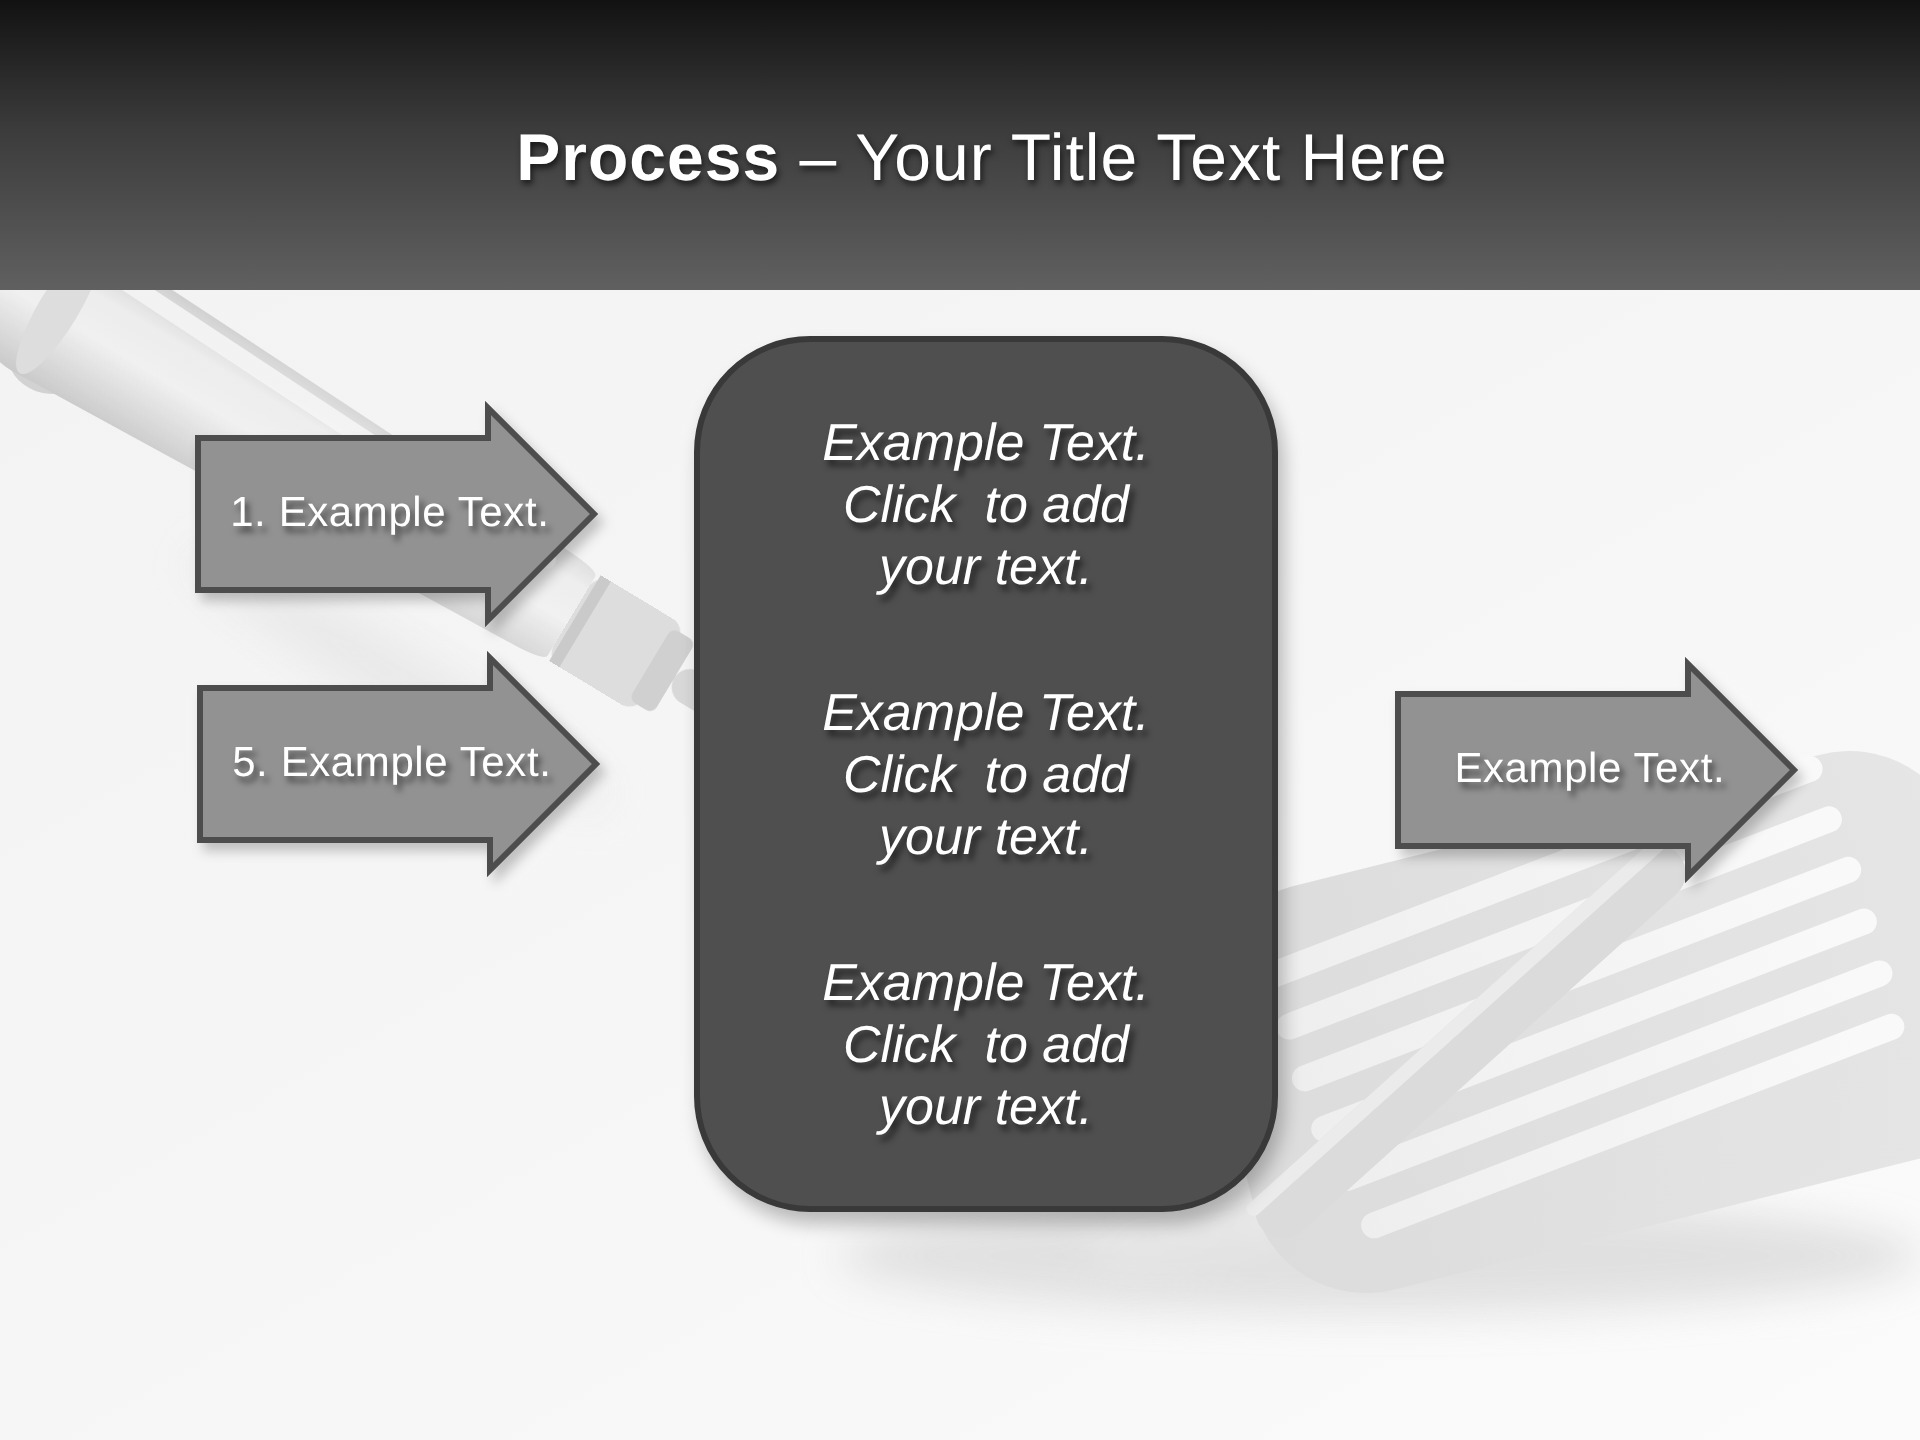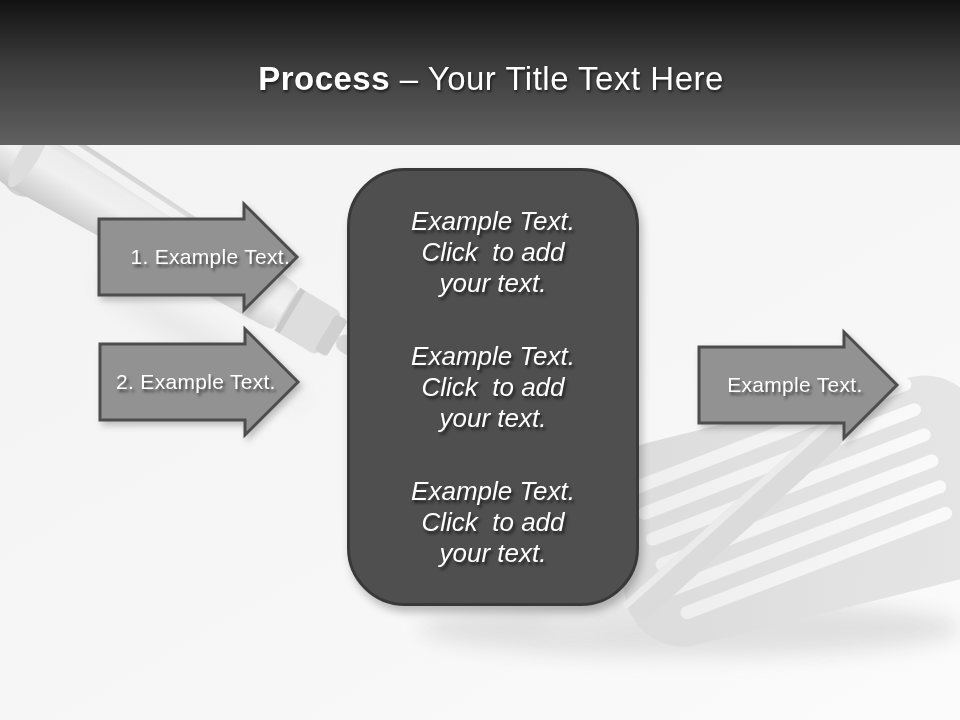--- a/index.html
+++ b/index.html
@@ -24,21 +24,21 @@
   
   .arrow{position:absolute;width:204px;height:114px;z-index:4;
          filter:drop-shadow(3px 4px 3px rgba(0,0,0,.22));}
   .arrow svg{position:absolute;left:0;top:0;overflow:visible;}
   .arrow .lbl{
     position:absolute;left:4%;top:0;width:88%;height:100%;
     display:flex;align-items:center;justify-content:center;
     color:#fff;font-size:21px;letter-spacing:.3px;
     text-shadow:2px 3px 3px rgba(0,0,0,.55);white-space:nowrap;
   }
-  .arrow-1{left:97px;top:200px;padding-left:32px;}
+  .arrow-1{left:97px;top:200px;}
   .arrow-2{left:98px;top:325px;}
   .arrow-3{left:98px;top:449px;}
   .arrow-out{left:697px;top:328px;}
   
   .centerbox{
     position:absolute;left:347px;top:168px;width:292px;height:438px;z-index:5;
     background:#4f4f4f;border:3px solid #393939;border-radius:58px;
     box-sizing:border-box;box-shadow:3px 6px 9px rgba(0,0,0,.25);
     display:flex;flex-direction:column;align-items:center;justify-content:center;
     row-gap:42px;
@@ -122,21 +122,21 @@
     <svg width="204" height="114" viewBox="0 0 204 114">
       <polygon points="2,19 147,19 147,4 200,57 147,110 147,95 2,95" fill="#929292" stroke="#4d4d4d" stroke-width="3" stroke-linejoin="miter"></polygon>
     </svg>
     <span class="lbl">1. Example Text.</span>
   </div>
 
   <div class="arrow arrow-2">
     <svg width="204" height="114" viewBox="0 0 204 114">
       <polygon points="2,19 147,19 147,4 200,57 147,110 147,95 2,95" fill="#929292" stroke="#4d4d4d" stroke-width="3" stroke-linejoin="miter"></polygon>
     </svg>
-    <span class="lbl">2. Example Text.</span>
+    <span class="lbl">5. Example Text.</span>
   </div>
 
 
   <div class="centerbox">
     <p>Example Text.
 Click  to add
 your text.</p>
     <p>Example Text.
 Click  to add
 your text.</p>

